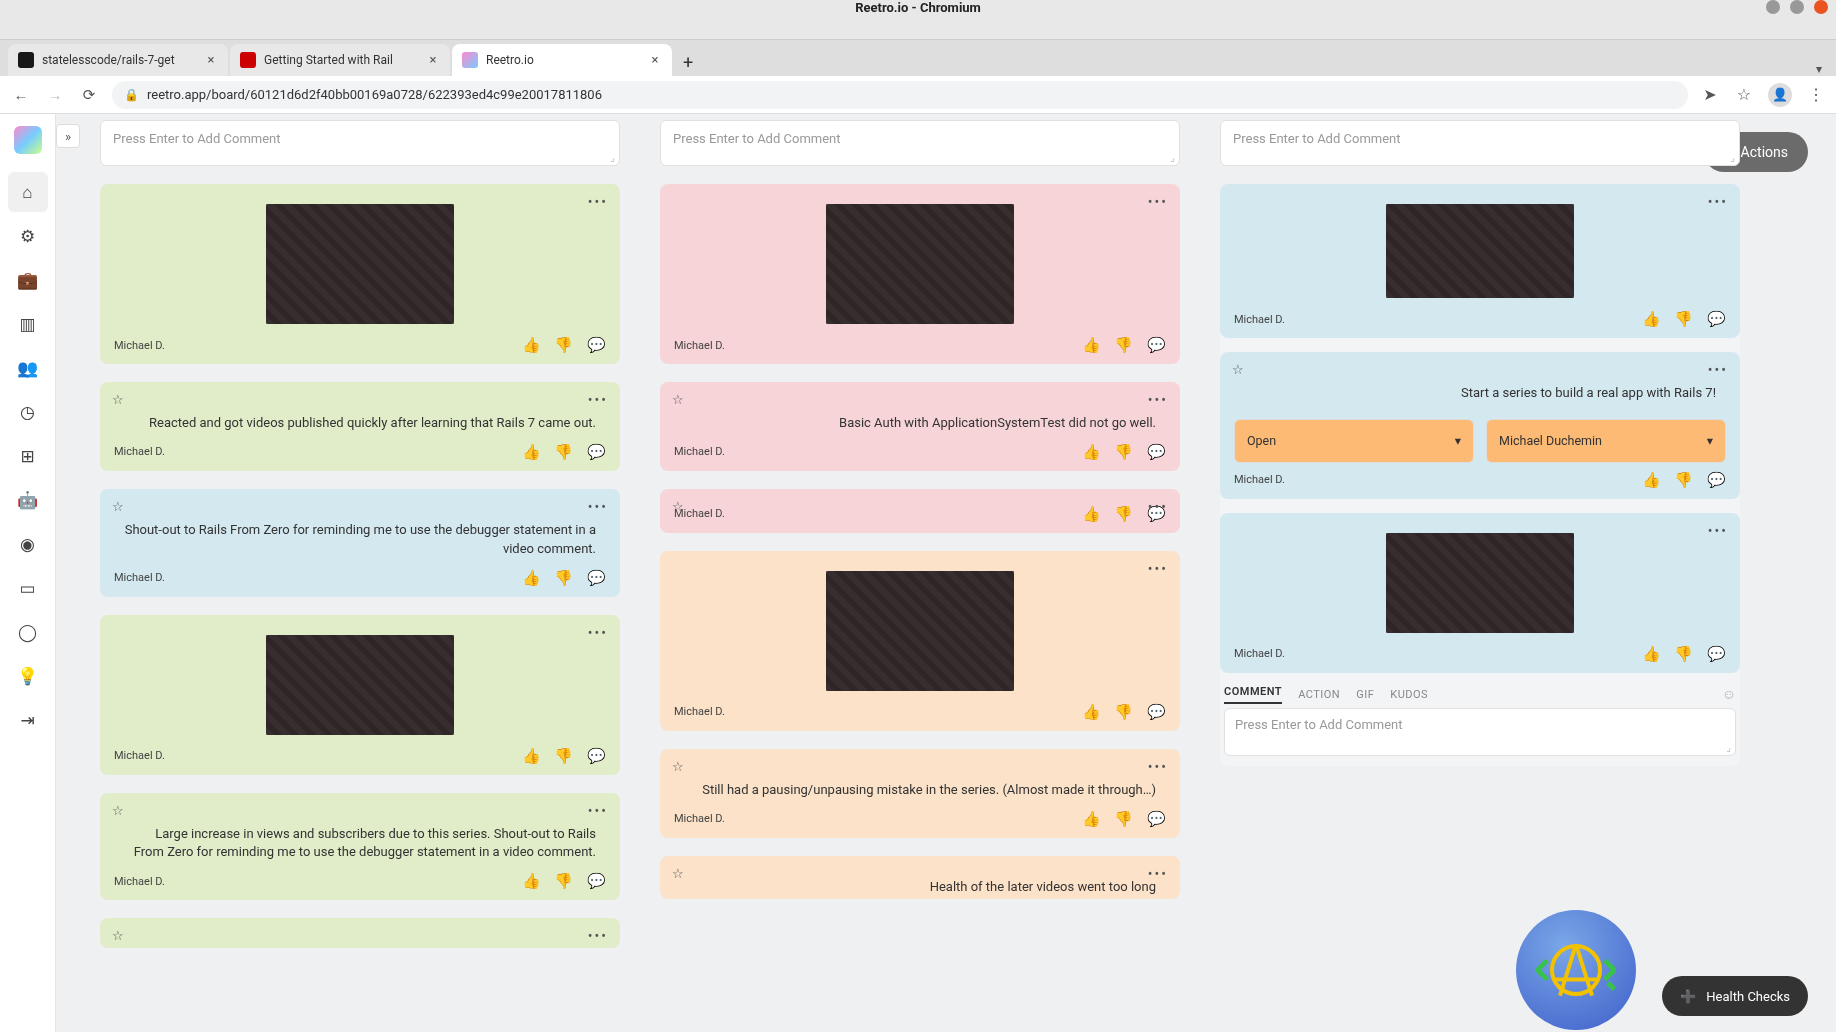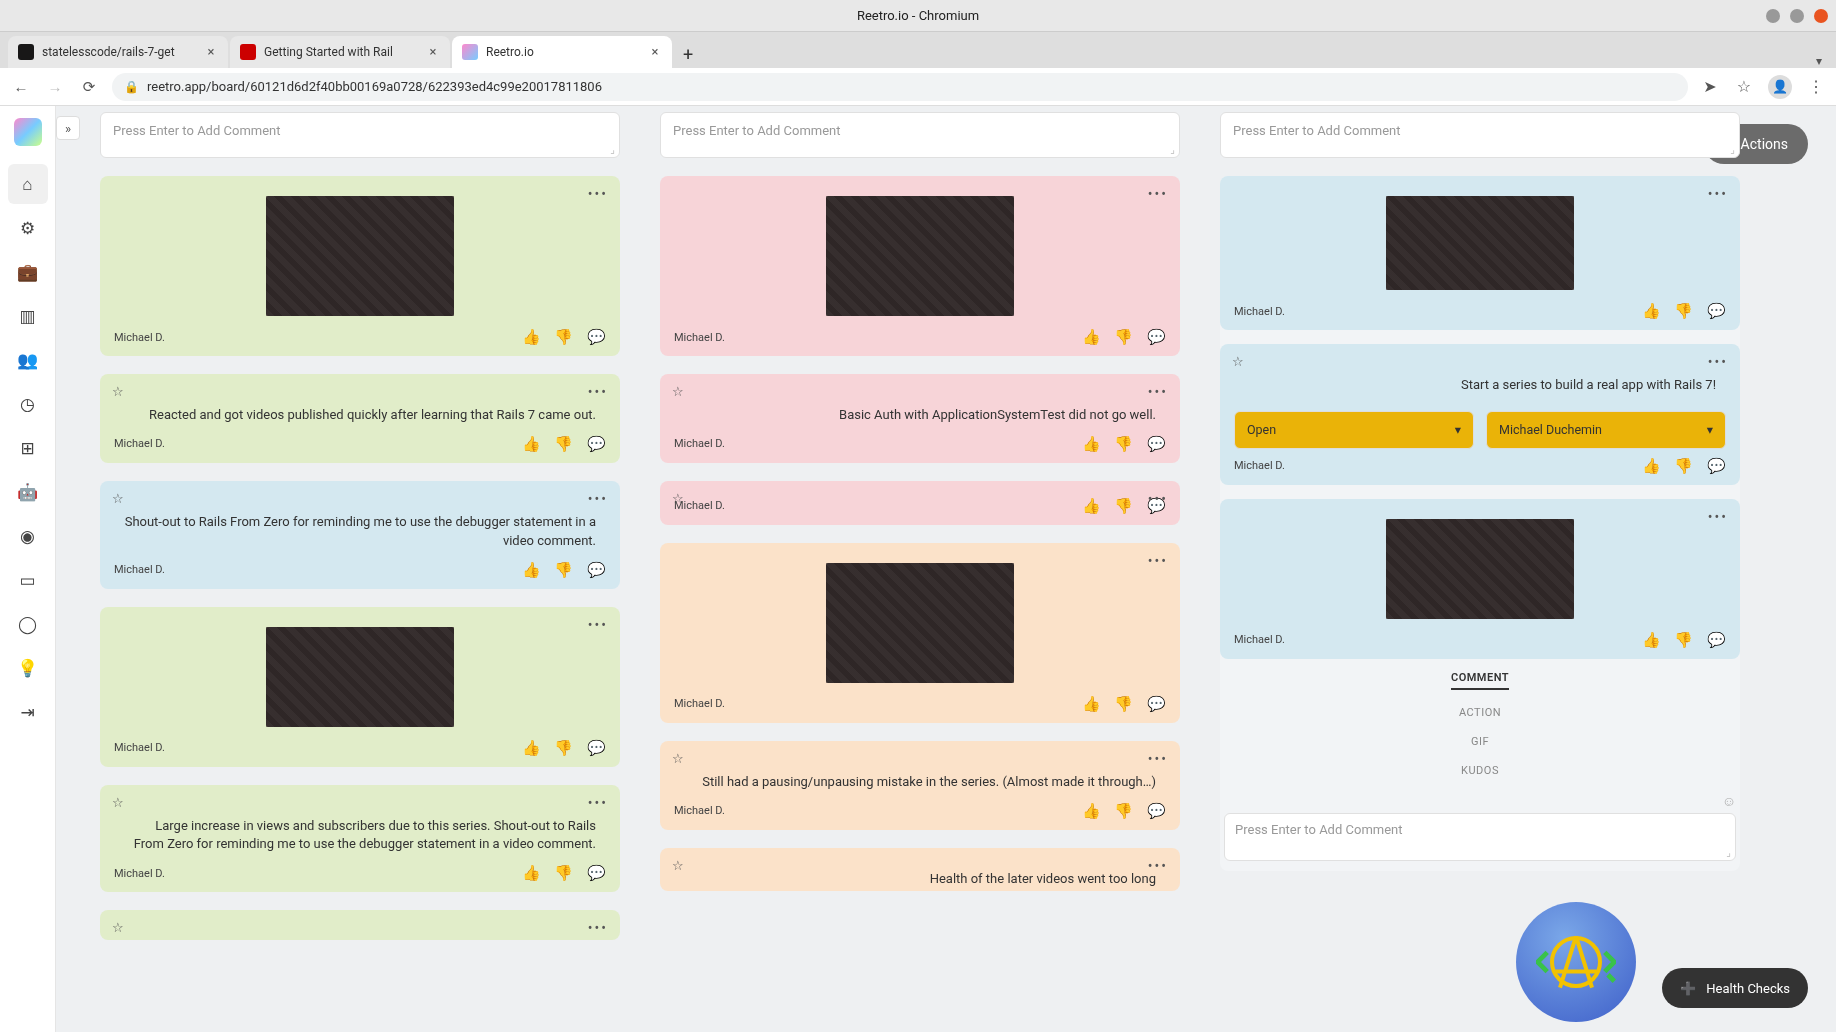--- a/index.html
+++ b/index.html
@@ -5,29 +5,30 @@
   * { box-sizing: border-box; margin: 0; padding: 0; }
   body {
     font-family: -apple-system, BlinkMacSystemFont, "Segoe UI", Roboto, sans-serif;
     background: #f5f5f5;
     width: 1836px;
     height: 1032px;
     overflow: hidden;
   }
   
   .titlebar {
-    height: 32px;
+    height: 40px;
     background: #e8e8e8;
     border-bottom: 1px solid #ccc;
     display: flex;
-    align-items: center;
+    align-items: flex-start;
     justify-content: center;
     position: relative;
     font-size: 13px;
     color: #222;
+    font-weight: bold;
   }
   .titlebar .win-controls {
     position: absolute;
     right: 8px;
     display: flex;
     gap: 10px;
     align-items: center;
   }
   .win-btn { width: 14px; height: 14px; border-radius: 50%; }
   .win-min { background: #999; }
@@ -200,25 +201,25 @@
     align-items:center;
     justify-content:space-between;
     margin-top:4px;
   }
   .author { font-size:11px; color:#444; }
   .reactions { display:flex; gap:14px; color:#444; font-size:15px; }
   .reactions .ri { cursor:pointer; }
   
   .selects { display:flex; gap:12px; margin:10px 0 8px; }
   .sel {
-    flex:1; height:38px; background:#eab308; border:1px solid #ddd; border-radius:6px;
+    flex:1; height:44px; background:#fdba74; border:1px solid #ddd; border-radius:6px;
     display:flex; align-items:center; justify-content:space-between;
     padding:8px 12px; font-size:12.5px; color:#333;
   }
-  .tabs-row { display:flex; gap:16px; font-size:11px; color:#888; padding:6px 0 4px; align-items:center;flex-direction:column; }
+  .tabs-row { display:flex; gap:16px; font-size:11px; color:#888; padding:6px 0 4px; align-items:center; }
   .tabs-row .t { letter-spacing:.5px; }
   .tabs-row .t.active { color:#333; font-weight:600; border-bottom:2px solid #333; padding-bottom:4px;}
   .tabs-row .emoji { margin-left:auto; color:#aaa; font-size:14px; }
   .big-comment {
     background:#fff; border:1px solid #e0e0e0; border-radius:6px;
     height:48px; padding:8px 10px; font-size:13px; color:#999;
     position:relative;
   }
   .big-comment .resize { position:absolute; right:4px; bottom:2px; font-size:10px; color:#bbb;}
   

